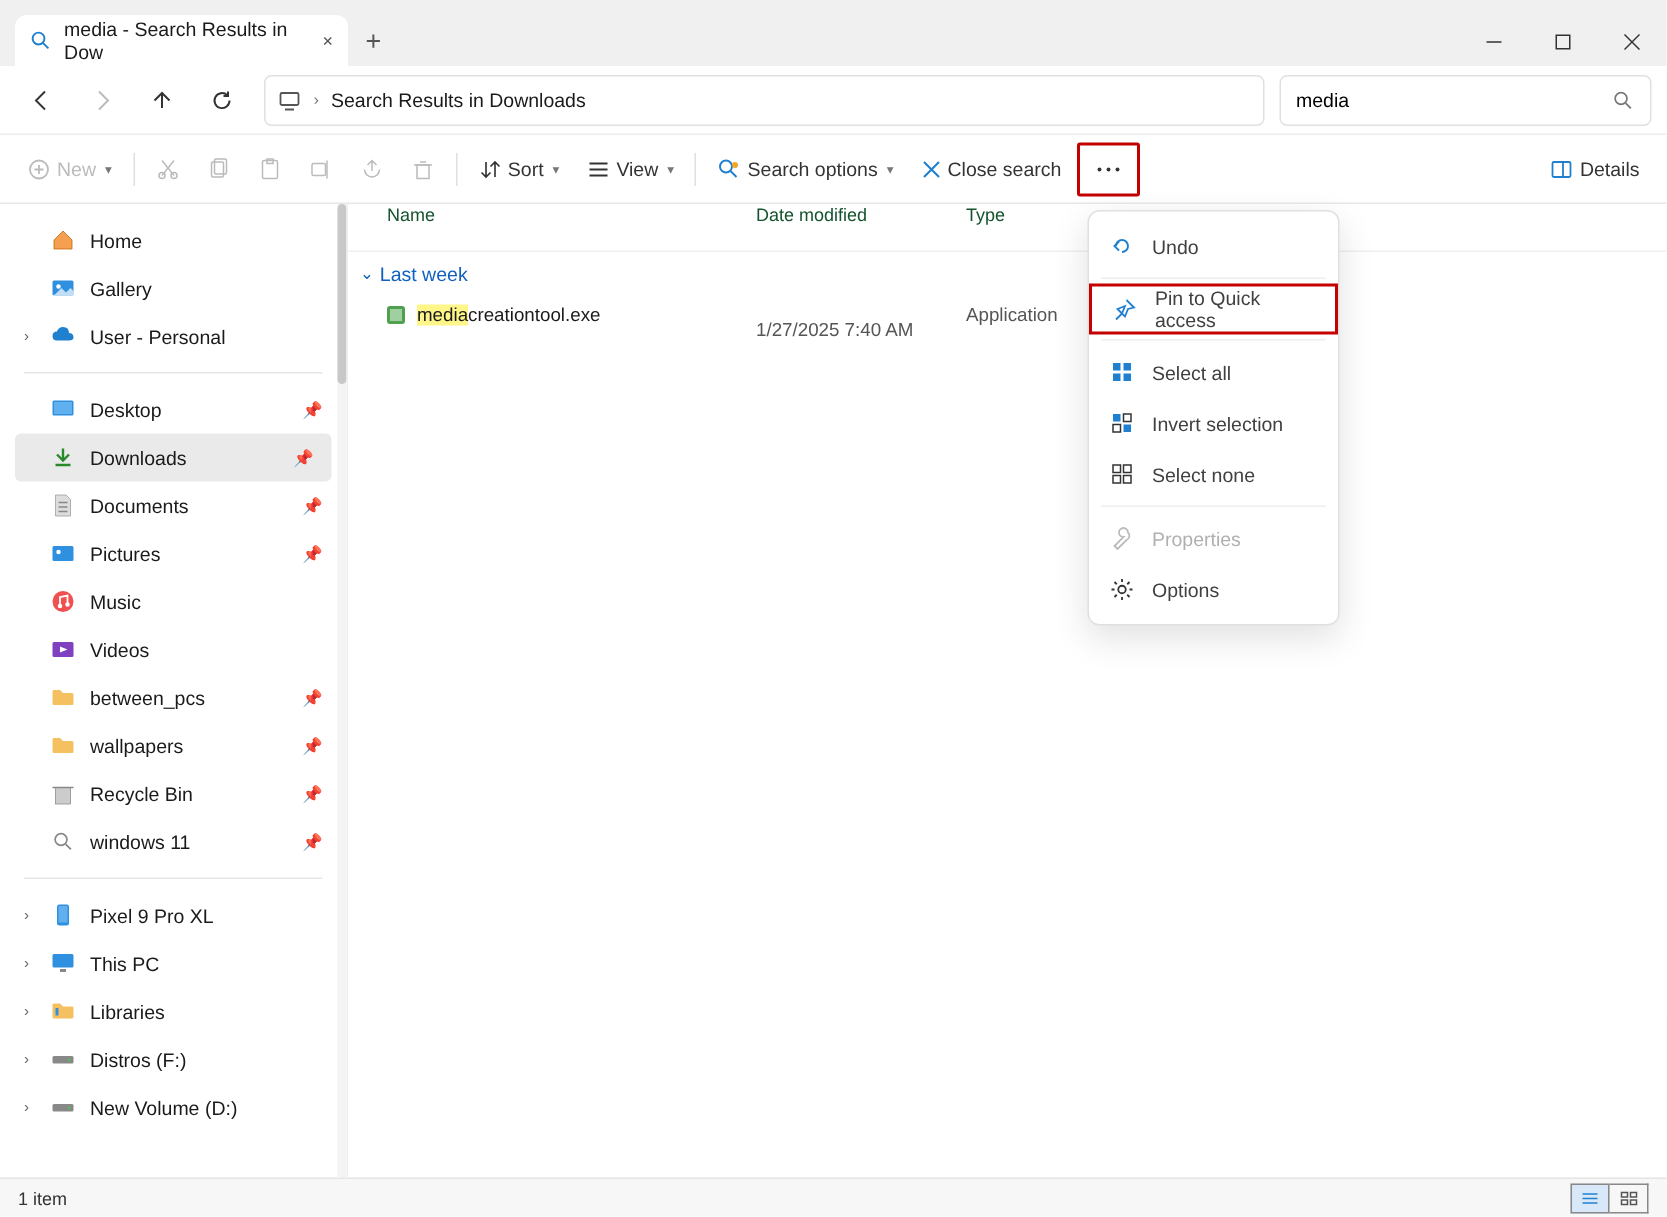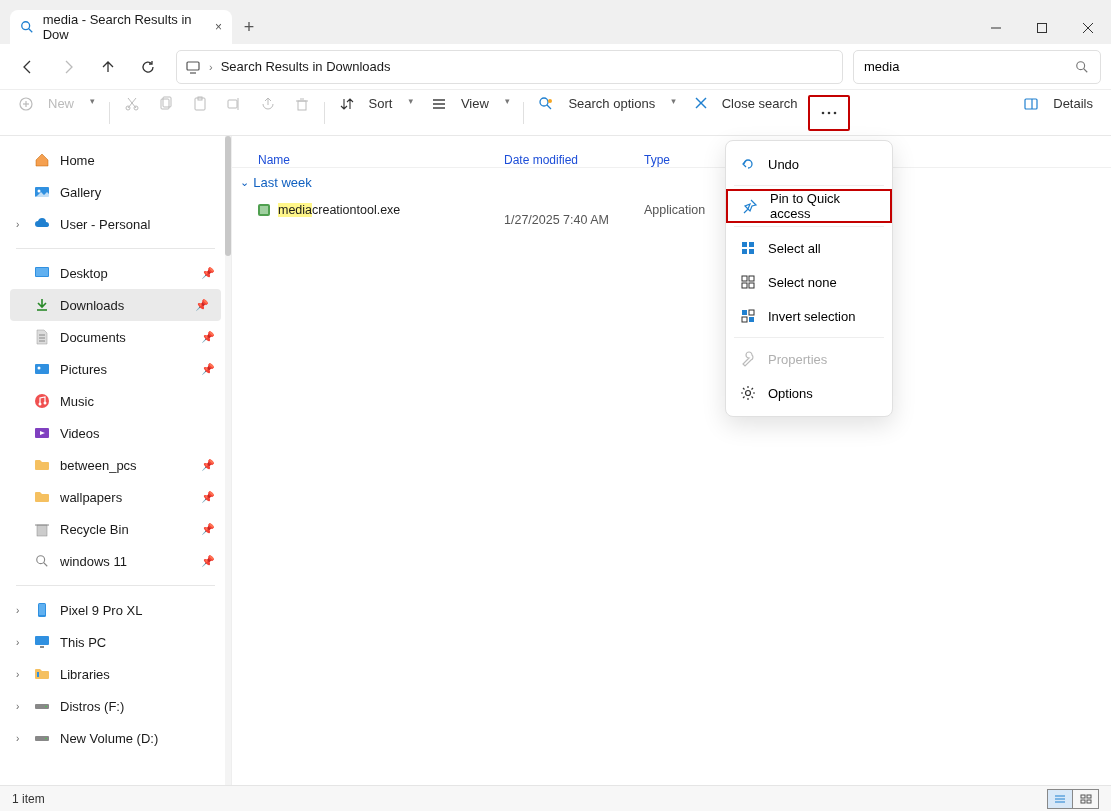--- a/index.html
+++ b/index.html
@@ -16,53 +16,53 @@
 
 .addrrow { height: 46px; background: #fff; display: flex; align-items: center; padding: 0 10px; gap: 4px; border-bottom: 1px solid #eee; }
 .nav-btn { width: 36px; height: 36px; display: flex; align-items: center; justify-content: center; color: #3a3a3a; border-radius: 4px; }
 .nav-btn.disabled { color: #bbb; }
 .addr-box { flex: 1; display: flex; align-items: center; height: 34px; background: #fff; border: 1px solid #e0e0e0; border-radius: 5px; padding: 0 8px; gap: 8px; margin: 0 6px; }
 .search-box { width: 248px; height: 34px; background: #fff; border: 1px solid #e0e0e0; border-radius: 5px; display: flex; align-items: center; padding: 0 10px; gap: 8px; }
 .search-box input { border: none; outline: none; flex: 1; font-size: 13px; }
 
 
 .toolbar { height: 46px; background: #fff; display: flex; align-items: center; padding: 0 10px; gap: 2px; border-bottom: 1px solid #e8e8e8; }
-.tb-btn { height: 34px; display: flex; justify-content: center; padding: 0 8px; gap: 14px; border-radius: 4px; color: #333; font-size: 13px; }
+.tb-btn { height: 34px; display: flex; align-items: center; justify-content: center; padding: 0 8px; gap: 4px; border-radius: 4px; color: #333; font-size: 13px; }
 .tb-btn.disabled { color: #bbb; }
 .tb-sep { width: 1px; height: 22px; background: #e0e0e0; margin: 0 4px; }
 .tb-more { border: 2.5px solid #c40000; border-radius: 2px; height: 36px; width: 42px; display:flex; align-items:center; justify-content:center;}
 .spacer { flex: 1; }
 .chev { font-size: 9px; color: #777; margin-left: 2px; }
 
 
 .body { display: flex; height: calc(811px - 44px - 46px - 46px - 26px); background: #fff; }
 .sidebar { width: 232px; border-right: 1px solid #eee; overflow-y: auto; padding: 8px 4px; position: relative;}
 .side-scroll { position:absolute; right:0; top:0; bottom:0; width:6px; background:#f4f4f4;}
 .side-scroll-thumb { position:absolute; right:0; top:0; width:6px; height:120px; background:#c8c8c8; border-radius:3px;}
 .nav-item { display: flex; align-items: center; height: 32px; padding: 0 12px 0 30px; gap: 10px; position: relative; }
 .nav-item .expand { position: absolute; left: 12px; font-size: 10px; color: #666; }
 .nav-item .pin { margin-left: auto; color: #888; font-size: 11px; }
 .nav-item.selected { background: #eaeaea; border-radius: 4px; margin: 0 6px; padding-left: 24px; }
 .nav-divider { height: 1px; background: #e6e6e6; margin: 8px 12px; }
 
 .content { flex: 1; display: flex; flex-direction: column; position: relative; }
-.col-headers { display: flex; height: 32px; align-items: flex-end; border-bottom: 1px solid #f0f0f0; color: #1d4ed8; font-size: 12px; }
+.col-headers { display: flex; height: 32px; align-items: flex-start; border-bottom: 1px solid #f0f0f0; color: #14532d; font-size: 12px; }
 .col-name { width: 272px; padding-left: 26px; }
 .col-date { width: 140px; }
 .col-type { width: 120px; }
 .group-header { display: flex; align-items: center; height: 28px; padding-left: 8px; color: #1060c0; gap: 4px; font-size: 13px; }
 .file-row { display: flex; align-items: center; height: 28px; padding-left: 24px; font-size: 12.5px; }
 .file-row .fname { width: 248px; display: flex; align-items: center; gap: 6px; }
 .file-row .fdate { width: 140px; color: #555; margin-top: 19px; }
 .file-row .ftype { width: 120px; color: #555; }
 mark { background: #fff68a; color: inherit; padding:0;}
 
 
 .menu { position: absolute; left: 725px; top: 140px; width: 168px; background: #fff; border: 1px solid #e0e0e0; border-radius: 8px; box-shadow: 0 8px 24px rgba(0,0,0,0.12); padding: 6px 0; z-index: 50; }
-.menu-item { display: flex; align-items: center; height: 34px; padding: 0 14px; gap: 12px; color: #000000; font-size: 13px; }
+.menu-item { display: flex; align-items: center; height: 34px; padding: 0 14px; gap: 12px; color: #404040; font-size: 13px; }
 .menu-item.disabled { color: #b0b0b0; }
 .menu-item.highlight { border: 2.5px solid #c40000; margin: -1px 0; }
 .menu-sep { height: 1px; background: #eee; margin: 4px 8px; }
 
 
 .statusbar { height: 26px; background: #f7f7f7; border-top: 1px solid #e5e5e5; display: flex; align-items: center; padding: 0 12px; font-size: 12px; color: #333; }
 .status-views { margin-left:auto; display:flex; gap:0;}
 .view-btn { width:26px; height:20px; border:1px solid #888; display:flex; align-items:center; justify-content:center; font-size:11px;}
 .view-btn.active { background:#d8e8f8;}
 
@@ -488,38 +488,38 @@
           <rect x="9" y="2" width="5" height="5" fill="#2080d0"></rect>
           <rect x="2" y="9" width="5" height="5" fill="#2080d0"></rect>
           <rect x="9" y="9" width="5" height="5" fill="#2080d0"></rect>
         </svg>
       </span>
       <span>Select all</span>
     </div>
   <div class="menu-item">
       <span class="ico">
         <svg width="16" height="16" viewBox="0 0 16 16">
+          <rect x="2" y="2" width="5" height="5" fill="#2080d0"></rect>
+          <rect x="9" y="2" width="5" height="5" fill="none" stroke="#333"></rect>
+          <rect x="2" y="9" width="5" height="5" fill="none" stroke="#333"></rect>
+          <rect x="9" y="9" width="5" height="5" fill="#2080d0"></rect>
+        </svg>
+      </span>
+      <span>Invert selection</span>
+    </div>
+  <div class="menu-item">
+      <span class="ico">
+        <svg width="16" height="16" viewBox="0 0 16 16">
           <rect x="2" y="2" width="5" height="5" fill="none" stroke="#333"></rect>
           <rect x="9" y="2" width="5" height="5" fill="none" stroke="#333"></rect>
           <rect x="2" y="9" width="5" height="5" fill="none" stroke="#333"></rect>
           <rect x="9" y="9" width="5" height="5" fill="none" stroke="#333"></rect>
         </svg>
       </span>
       <span>Select none</span>
-    </div>
-  <div class="menu-item">
-      <span class="ico">
-        <svg width="16" height="16" viewBox="0 0 16 16">
-          <rect x="2" y="2" width="5" height="5" fill="#2080d0"></rect>
-          <rect x="9" y="2" width="5" height="5" fill="none" stroke="#333"></rect>
-          <rect x="2" y="9" width="5" height="5" fill="none" stroke="#333"></rect>
-          <rect x="9" y="9" width="5" height="5" fill="#2080d0"></rect>
-        </svg>
-      </span>
-      <span>Invert selection</span>
     </div>
   <div class="menu-sep"></div>
   <div class="menu-item disabled">
       <span class="ico">
         <svg width="16" height="16" viewBox="0 0 16 16">
           <path d="M12 4 A3 3 0 1 0 9 7 L3 13 L5 15 L11 9 A3 3 0 0 0 12 4 Z" fill="none" stroke="#bbb" stroke-width="1.2"></path>
         </svg>
       </span>
       <span>Properties</span>
     </div>

